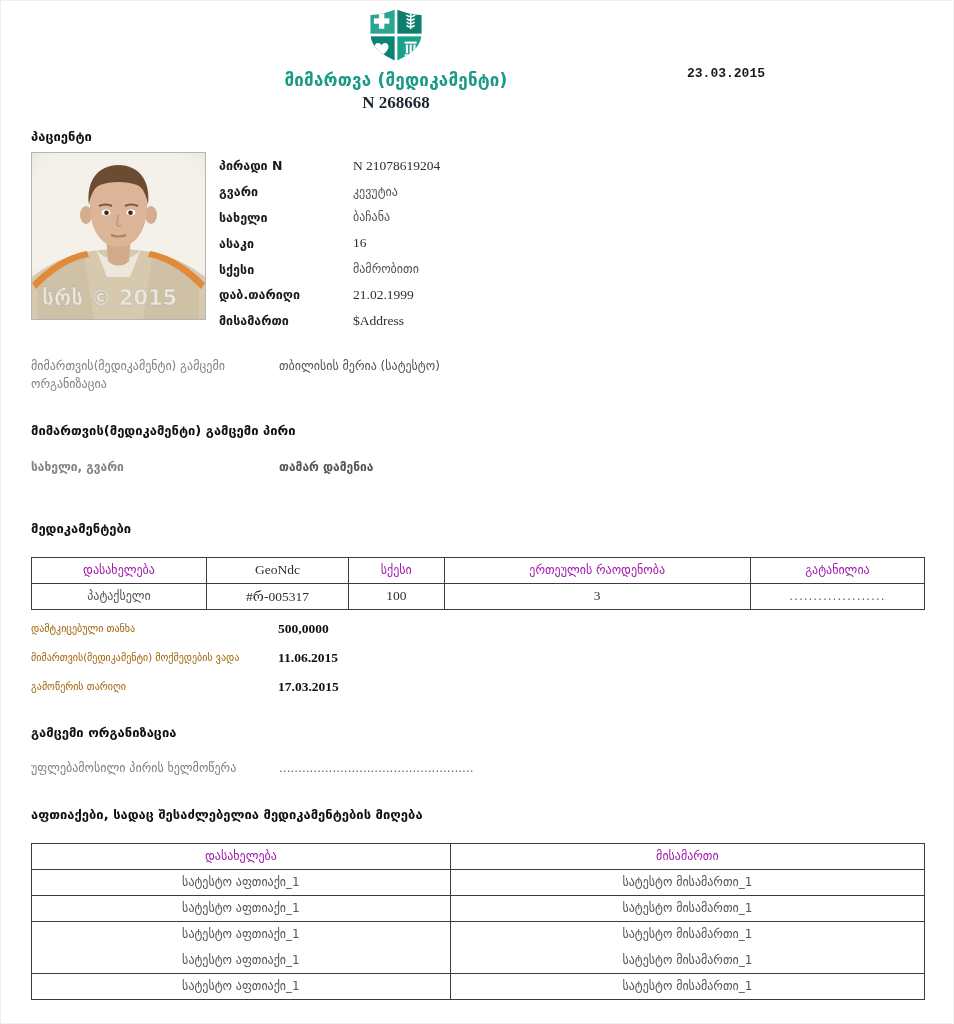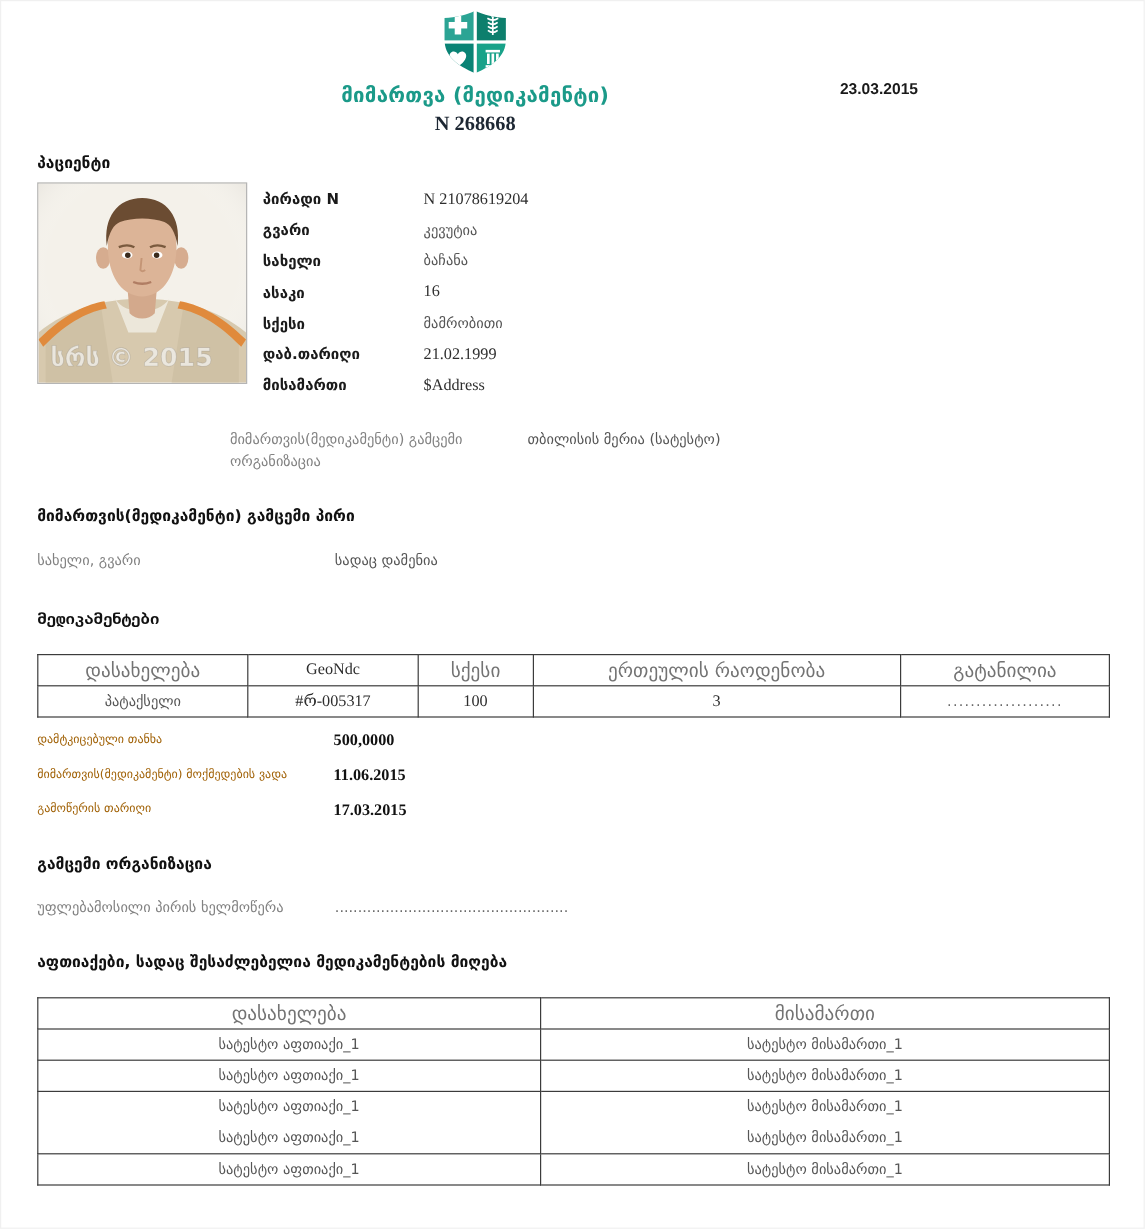--- a/index.html
+++ b/index.html
@@ -20,21 +20,21 @@
     margin-top:5px;
     color:#1b9a89; font-weight:bold; font-size:17px; letter-spacing:.2px;
   }
   .doc-number {
     margin-top:3px;
     font-family:"Liberation Serif","DejaVu Serif",serif;
     font-weight:bold; font-size:17px; color:#1d2733;
   }
   .doc-date {
     position:absolute; top:58px; right:-4px;
-    font-family:Liberation Sans, sans-serif;
+    font-family:Liberation Mono, monospace;
     font-weight:bold; font-size:13px; color:#1a1a1a;
   }
 
   
   .sec-h { font-weight:bold; font-size:13px; color:#111; }
 
   
   .patient-h { margin-top:16px; }
   .patient-flex { display:flex; margin-top:8px; }
   .photo-frame {
@@ -47,42 +47,42 @@
   .fvalue { color:#555; font-size:12px; }
   .fvalue.serif {
     font-family:"Liberation Serif","DejaVu Serif",serif;
     color:#2e2e2e; font-size:13.5px;
   }
 
   
   .lvrow { display:flex; align-items:flex-start; }
   .lv-label { width:248px; color:#828282; font-size:12px; line-height:18px; }
   .lv-value { color:#555; font-size:12px; line-height:18px; }
-  .org-row { margin-top:23px;justify-content:center; }
+  .org-row { margin-top:23px; }
 
   .person-h { margin-top:30px; }
-  .person-row { margin-top:20px; }
+  .person-row { margin-top:20px;font-weight:bold; }
 
   
   .sumrow { display:flex; align-items:flex-start; margin-top:9px; }
   .sum-label { width:247px; font-weight:normal; font-size:10px; color:#a16207; line-height:20px; }
   .sum-value {
     font-family:"Liberation Serif","DejaVu Serif",serif;
     font-weight:bold; font-size:13.5px; color:#111; line-height:20px;
   }
 
   
-  .meds-h { margin-top:33px;font-family:Liberation Mono, monospace; }
+  .meds-h { margin-top:45px; }
   table { border-collapse:collapse; width:894px; table-layout:fixed; }
   .meds-table { margin-top:21px; }
   th, td {
     border:1px solid #3c3c3c; text-align:center;
     font-weight:normal; height:26px; padding:0 4px;
   }
-  th { color:#737373; font-size:16px; }
+  th { color:#a21caf; font-size:12px; }
   td { color:#565656; font-size:12px; }
   td.serif, th.serif {
     font-family:"Liberation Serif","DejaVu Serif",serif;
     color:#2e2e2e; font-size:13.5px;
   }
   .c-name { width:19.6%; } .c-geo { width:15.9%; } .c-dose { width:10.7%; }
   .c-qty { width:34.3%; } .c-out { width:19.5%; }
   .dots { color:#6a6a6a; letter-spacing:1px; }
 
   .pharm-h { margin-top:30px; }
@@ -227,21 +227,21 @@
   </div>
 
   <div class="lvrow org-row">
     <span class="lv-label">მიმართვის(მედიკამენტი) გამცემი ორგანიზაცია</span>
     <span class="lv-value">თბილისის მერია (სატესტო)</span>
   </div>
 
   <div class="sec-h person-h">მიმართვის(მედიკამენტი) გამცემი პირი</div>
   <div class="lvrow person-row">
     <span class="lv-label">სახელი, გვარი</span>
-    <span class="lv-value">სადაც დამენია</span>
+    <span class="lv-value">თამარ დამენია</span>
   </div>
 
   <div class="sec-h meds-h">მედიკამენტები</div>
 
   <table class="meds-table">
     <thead>
       <tr>
         <th class="c-name">დასახელება</th>
         <th class="c-geo serif">GeoNdc</th>
         <th class="c-dose">სქესი</th>

